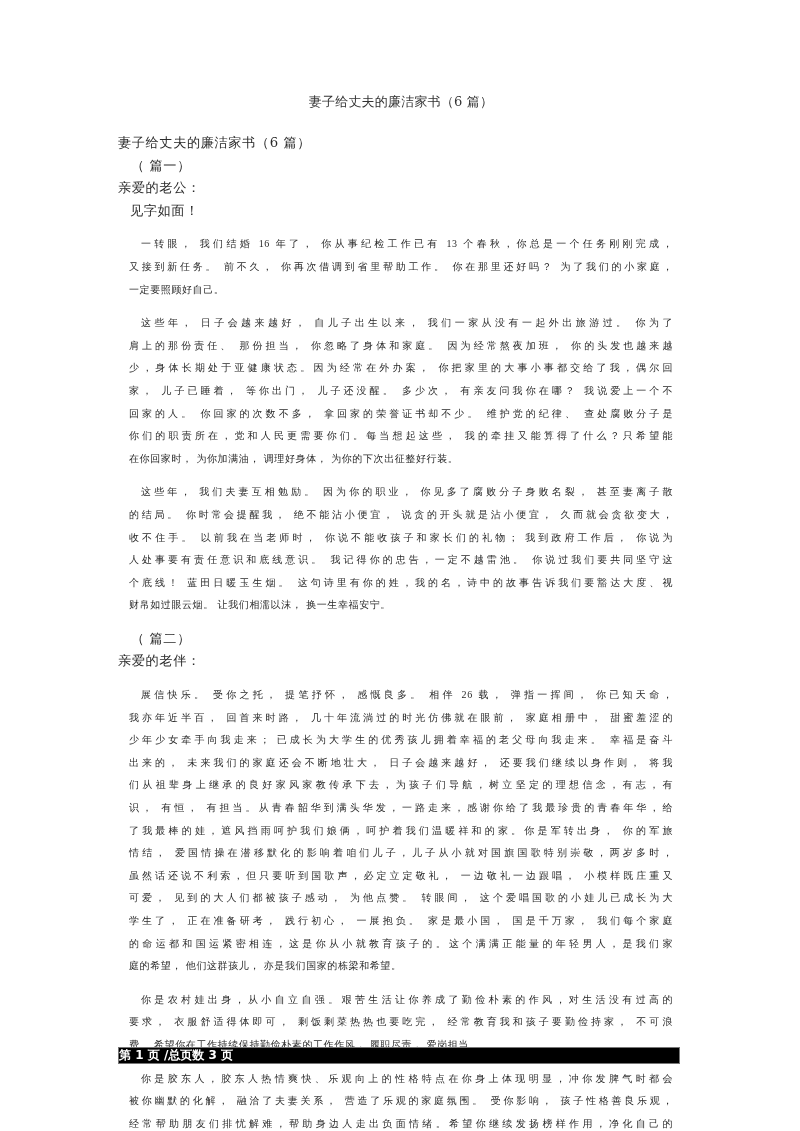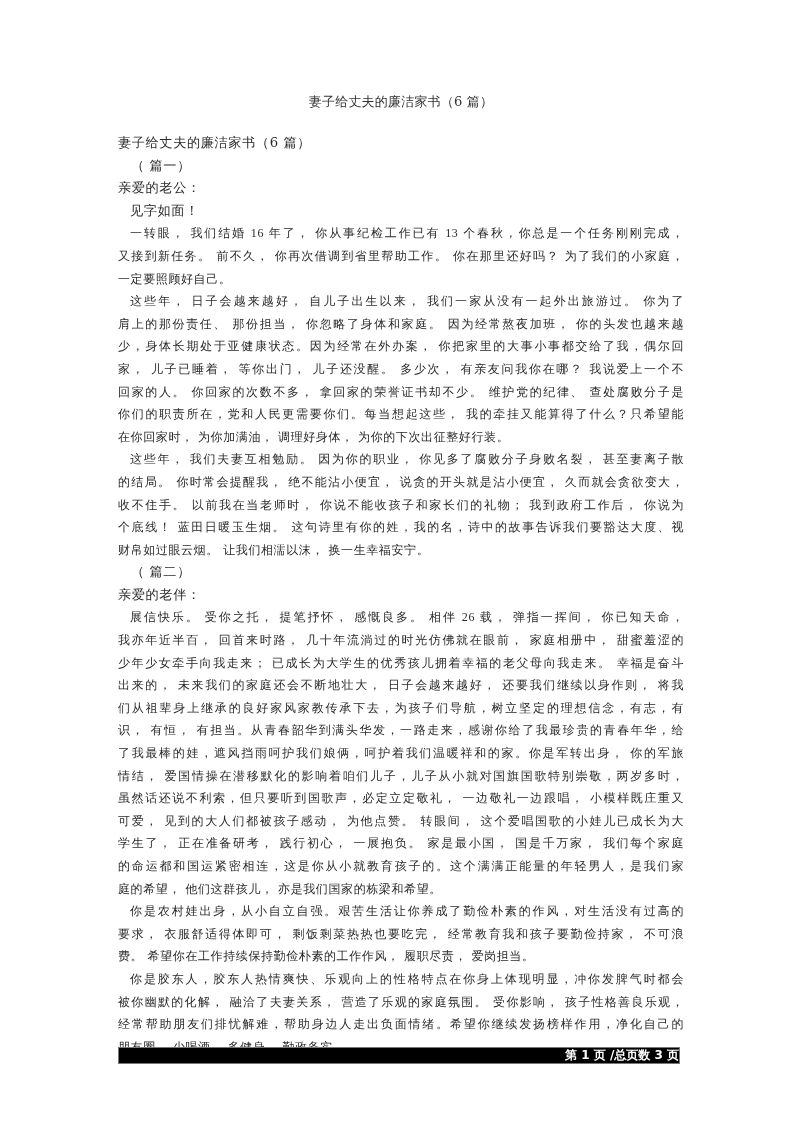--- a/index.html
+++ b/index.html
@@ -30,23 +30,23 @@
       letter-spacing: 0.2px;
     }
     .line {
       font-size: 13.2px;
       line-height: 22.6px;
       margin: 0;
       white-space: nowrap;
       letter-spacing: 0.6px;
     }
     .para {
-      font-size: 12px;
+      font-size: 10px;
       line-height: 22.6px;
-      margin: 0;
+      margin: 11px;
       text-align: justify;
       text-align-last: left;
       letter-spacing: 0.6px;
     }
     .para .ln {
       display: block;
       white-space: nowrap;
       text-align-last: justify;
     }
     .para .ln.last {
@@ -60,21 +60,21 @@
       top: 1047px;
       width: 562px;
       height: 17px;
       background: #000000;
       border: 1px solid #777;
       box-sizing: border-box;
       color: #ffffff;
       font-family: "DejaVu Sans", "Liberation Sans", sans-serif;
       font-size: 12px;
       line-height: 15px;
-      text-align: right;
+      text-align: left;
       font-weight: bold;
     }
   </style>
 </head>
 <body>
 
 <div class="page">
   <div class="doc-title">妻子给丈夫的廉洁家书（6 篇）</div>
 
   <p class="line">妻子给丈夫的廉洁家书（6 篇）</p>
@@ -97,20 +97,21 @@
       <span class="ln">家， 儿子已睡着， 等你出门， 儿子还没醒。 多少次， 有亲友问我你在哪？ 我说爱上一个不</span>
       <span class="ln">回家的人。 你回家的次数不多， 拿回家的荣誉证书却不少。 维护党的纪律、 查处腐败分子是</span>
       <span class="ln">你们的职责所在，党和人民更需要你们。每当想起这些， 我的牵挂又能算得了什么？只希望能</span>
       <span class="ln last">在你回家时， 为你加满油， 调理好身体， 为你的下次出征整好行装。</span>
     </div>
 
     <div class="para">
       <span class="ln indent2">这些年， 我们夫妻互相勉励。 因为你的职业， 你见多了腐败分子身败名裂， 甚至妻离子散</span>
       <span class="ln">的结局。 你时常会提醒我， 绝不能沾小便宜， 说贪的开头就是沾小便宜， 久而就会贪欲变大，</span>
       <span class="ln">收不住手。 以前我在当老师时， 你说不能收孩子和家长们的礼物； 我到政府工作后， 你说为</span>
+      <span class="ln">人处事要有责任意识和底线意识。 我记得你的忠告，一定不越雷池。 你说过我们要共同坚守这</span>
       <span class="ln">个底线！ 蓝田日暖玉生烟。 这句诗里有你的姓，我的名，诗中的故事告诉我们要豁达大度、视</span>
       <span class="ln last">财帛如过眼云烟。 让我们相濡以沫， 换一生幸福安宁。</span>
     </div>
   </div>
 
   <div>
     <p class="line indent">（ 篇二）</p>
     <p class="line">亲爱的老伴：</p>
 
     <div class="para">

